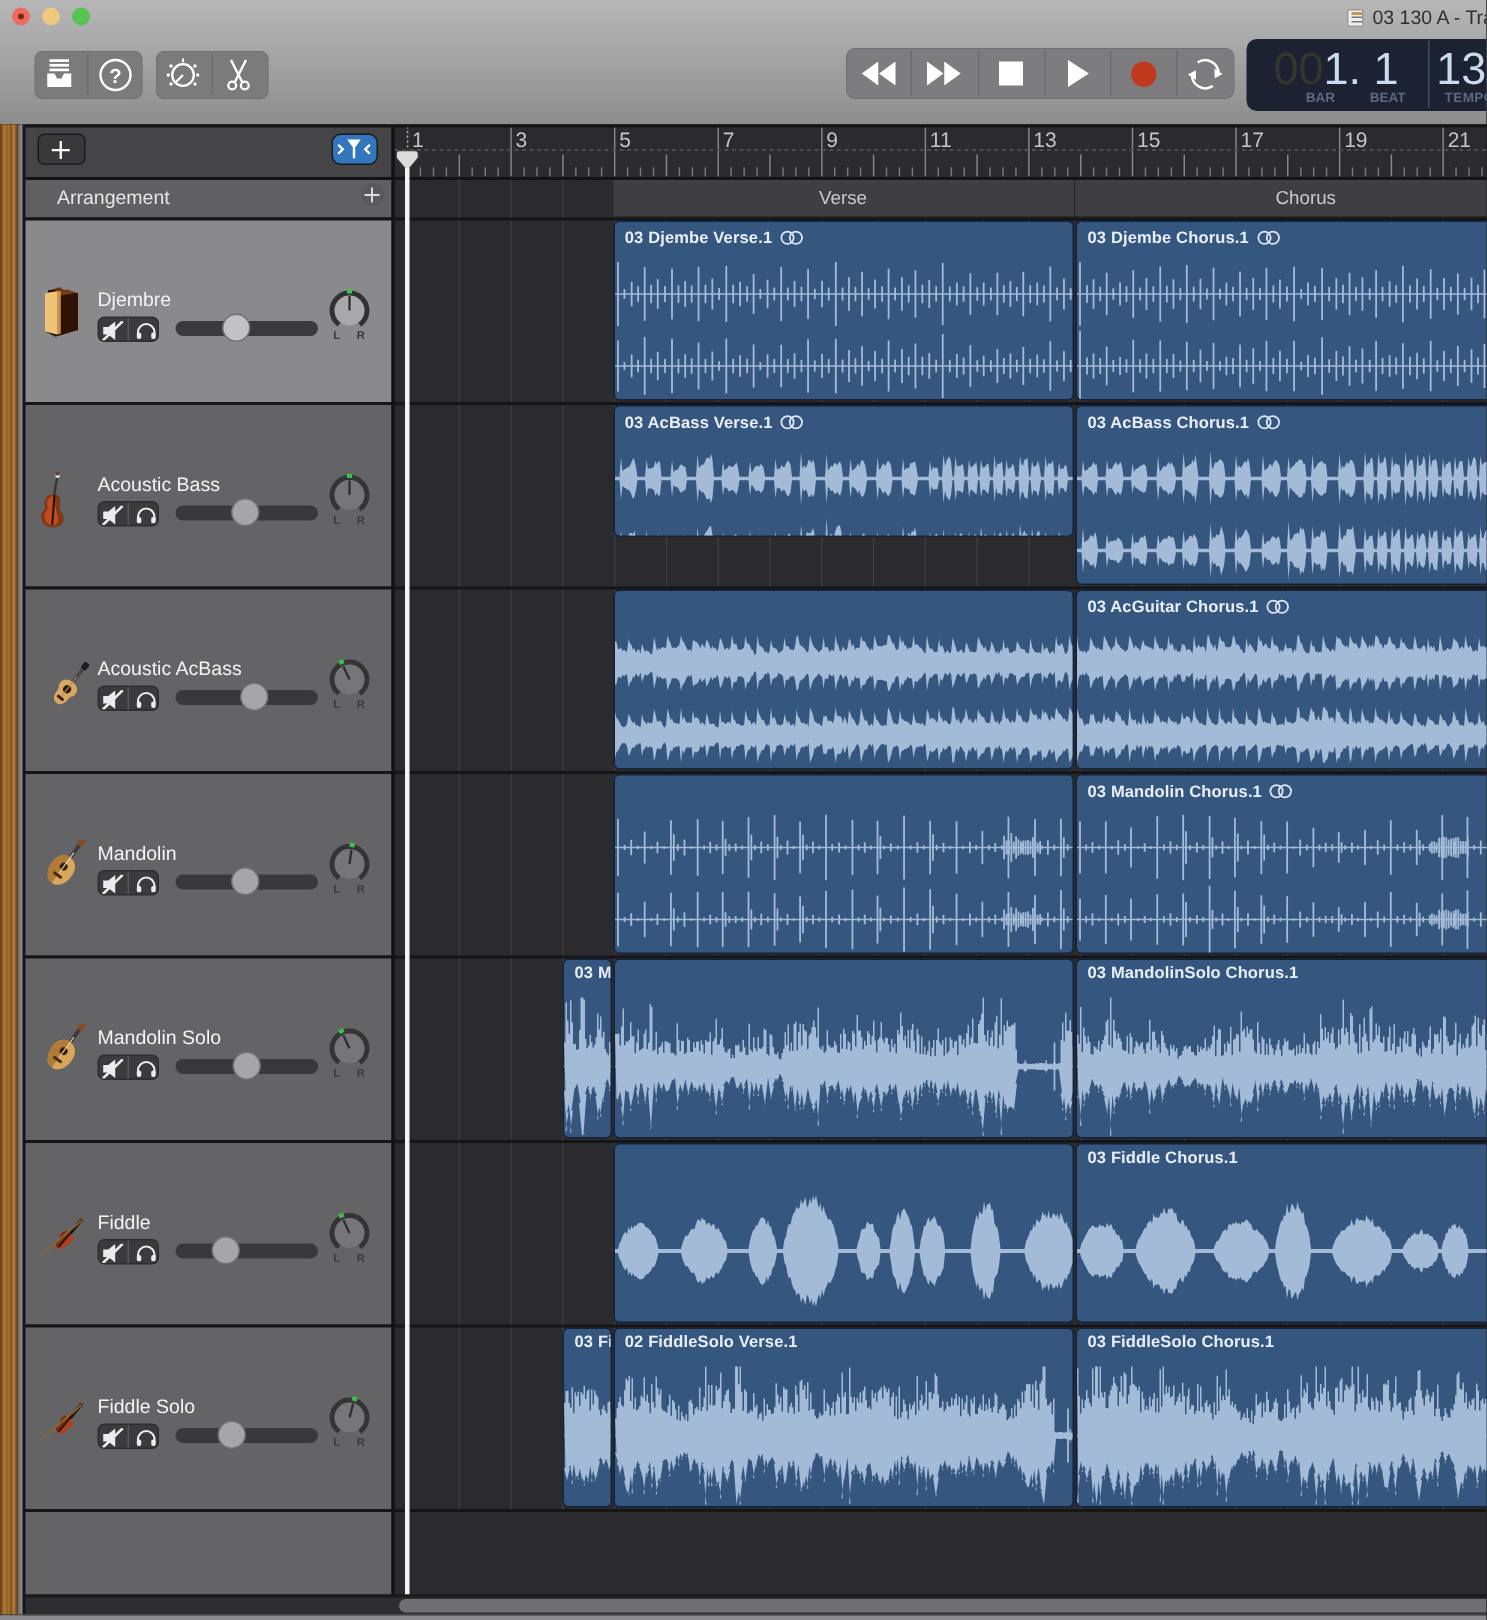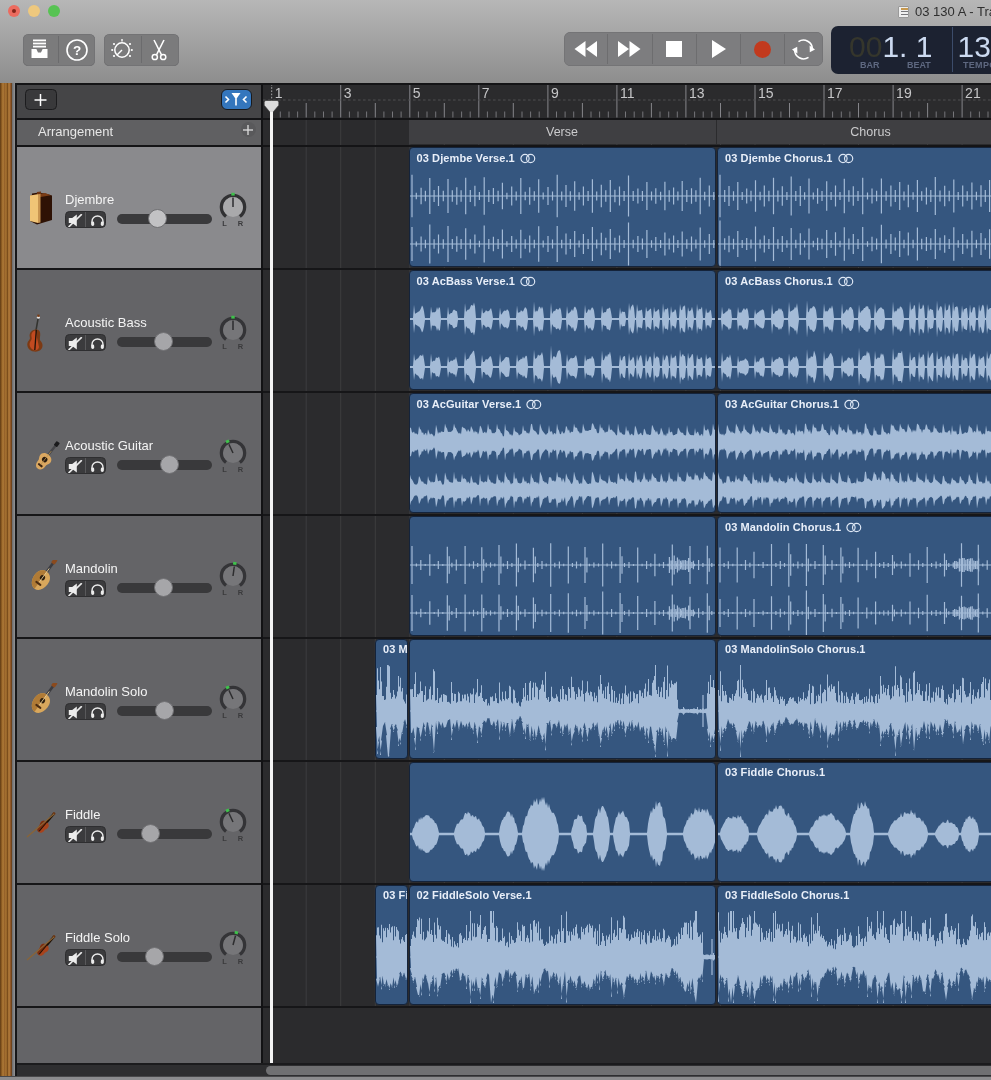--- a/index.html
+++ b/index.html
@@ -62,22 +62,22 @@
   </svg>
 <div style="left:754px;top:40.5px;width:17px;height:17px;border-radius:9px;background:#c23a1e"></div>
 <svg class="abs" style="left:791px;top:37px" width="25" height="25" viewBox="0 0 25 25">
     <path d="M7.5 4.6 A9 9 0 0 1 21.4 12.2" fill="none" stroke="#fff" stroke-width="1.6"></path>
     <path d="M17.5 20.4 A9 9 0 0 1 3.6 12.8" fill="none" stroke="#fff" stroke-width="1.6"></path>
     <polygon points="18.6,8.6 24.0,12.4 18.8,15.2" fill="#fff"></polygon>
     <polygon points="6.4,16.4 1.0,12.6 6.2,9.8" fill="#fff"></polygon>
   </svg>
 <div style="left:831px;top:25.5px;width:160px;height:48px;background:#1c2231;border-radius:7px 0 0 7px"></div>
 <div style="left:849px;top:29.5px;width:140px;height:26px;font-size:30px;color:#ccdaf0;white-space:nowrap"><span style="color:#35362c">00</span>1.&nbsp;1</div>
-<div style="left:860px;top:60px;width:30px;text-align:left;font-size:9px;font-weight:700;color:#5e6880">BAR</div>
-<div style="left:907px;top:60px;width:30px;text-align:left;font-size:9px;font-weight:700;color:#5e6880">BEAT</div>
+<div style="left:860px;top:60px;width:30px;text-align:right;font-size:9px;font-weight:700;color:#5e6880">BAR</div>
+<div style="left:907px;top:60px;width:30px;text-align:right;font-size:9px;font-weight:700;color:#5e6880">BEAT</div>
 <div style="left:951.5px;top:27px;width:1px;height:45px;background:#3c4c6a"></div>
 <div style="left:957.5px;top:29.5px;width:40px;height:26px;font-size:30px;color:#ccdaf0;white-space:nowrap">130</div>
 <div style="left:963px;top:60px;width:40px;font-size:9px;font-weight:700;color:#5e6880;letter-spacing:0.3px">TEMPO</div>
 <div style="left:0;top:83px;width:991px;height:997px;background:#161618"></div>
 <div style="left:0;top:83px;width:12px;height:997px;background:repeating-linear-gradient(90deg,#5e3a14 0px,#8a5a22 1.5px,#b07c38 3px,#96622a 4.5px,#a87432 6px,#7c4e1c 7.5px,#b8823e 9px,#90582a 10.5px,#5e3a14 12px)"></div>
 <div style="left:12px;top:83px;width:3px;height:997px;background:linear-gradient(90deg,#6a6a6c,#949496)"></div>
 <div style="left:16.5px;top:84px;width:244px;height:34px;background:#454547"></div>
 <div style="left:24.5px;top:89px;width:32px;height:20.5px;background:#39393b;border:1.5px solid #1c1c1e;border-radius:4.5px"></div>
 <svg class="abs" style="left:33px;top:93px" width="15" height="14" viewBox="0 0 15 14">
     <line x1="7.5" y1="1" x2="7.5" y2="13" stroke="#fff" stroke-width="1.5"></line>
@@ -294,21 +294,21 @@
       <g transform="rotate(38 18 26)">
         <rect x="16.8" y="3.5" width="2.4" height="15" fill="#46464a"></rect>
         <rect x="16" y="-0.5" width="4" height="5" rx="0.8" fill="#1b1b1d"></rect>
         <path d="M18 15.5 C22.4 15.5 24.6 18.1 24.4 21.1 C24.2 23.5 22.4 24.2 22.6 26.7 C22.9 29.9 21.1 33.1 18 33.1 C14.9 33.1 13.1 29.9 13.4 26.7 C13.6 24.2 11.8 23.5 11.6 21.1 C11.4 18.1 13.6 15.5 18 15.5 Z" fill="#dba861"></path>
         <circle cx="18" cy="21.6" r="2.7" fill="#2a1c10"></circle>
         <rect x="15.3" y="27.8" width="5.4" height="2" rx="0.8" fill="#3a2412"></rect>
         <line x1="18" y1="11" x2="18" y2="27.8" stroke="#b8924f" stroke-width="0.7"></line>
       </g>
     </svg>
   </div>
-<div class="trkname" style="left:65px;top:438px">Acoustic Guitar</div>
+<div class="trkname" style="left:65px;top:438px">Acoustic AcBass</div>
 <div class="btngrp" style="left:64.5px;top:457px;width:41px;height:17px"></div>
 <div style="left:85px;top:458px;width:1px;height:15px;background:#59595b"></div>
 <div style="left:68px;top:459.5px;width:17px;height:13px">
     <svg width="17" height="13" viewBox="0 0 17 13">
       <polygon points="0.8,4.0 4.2,4.0 8.8,0.4 8.8,12.6 4.2,9.0 0.8,9.0" fill="#ececec"></polygon>
       <line x1="0.6" y1="13" x2="13.8" y2="0.2" stroke="#ececec" stroke-width="1.7"></line>
     </svg>
   </div>
 <div style="left:89.5px;top:459.5px;width:15px;height:12px">
     <svg width="15" height="12" viewBox="0 0 15 12">
@@ -509,21 +509,21 @@
         <circle cx="5" cy="5.5" r="4.1" fill="none" stroke="#dce6f4" stroke-width="1.2"></circle>
         <circle cx="10.6" cy="5.5" r="4.1" fill="none" stroke="#dce6f4" stroke-width="1.2"></circle>
       </svg></div>
     <svg class="rw" width="280" height="120" viewBox="0 0 280 120">
       <rect x="0" y="47.5" width="280" height="1" fill="#a4bbd7"></rect>
       <path d="M2.0 26.8V69.2M6.7 42.1V53.9M11.0 38.1V57.9M15.5 43.2V52.8M19.8 33.9V62.1M24.2 44.1V51.9M28.7 40.4V55.6M33.0 42.7V53.3M37.5 32.2V63.8M42.1 43.7V52.3M46.3 37.4V58.6M50.9 42.8V53.2M55.5 29.7V66.3M59.9 42.5V53.5M64.3 38.2V57.8M68.9 43.9V52.1M73.2 28.6V67.4M77.8 43.0V53.0M82.3 37.9V58.1M86.6 44.3V51.7M91.0 30.5V65.5M95.3 44.5V51.5M99.6 40.3V55.7M104.0 43.1V52.9M108.7 33.2V62.8M113.1 43.9V52.1M117.5 37.4V58.6M122.0 44.0V52.0M126.3 30.7V65.3M130.9 42.3V53.7M135.3 38.3V57.7M140.0 43.0V53.0M144.7 29.8V66.2M149.5 44.6V51.4M154.0 40.4V55.6M158.6 42.7V53.3M163.4 30.6V65.4M168.1 43.2V52.8M172.9 37.5V58.5M177.3 41.9V54.1M181.7 33.9V62.1M186.0 43.4V52.6M190.3 36.8V59.2M195.1 44.2V51.8M199.4 32.1V63.9M203.7 43.2V52.8M208.4 39.5V56.5M212.8 42.1V53.9M217.3 29.1V66.9M222.0 42.4V53.6M226.7 37.7V58.3M231.2 42.7V53.3M235.8 31.5V64.5M240.2 43.9V52.1M244.7 37.4V58.6M249.2 43.2V52.8M253.9 34.4V61.6M258.4 43.8V52.2M263.0 37.2V58.8M267.3 41.9V54.1M271.6 31.9V64.1M276.1 44.1V51.9" stroke="#a4bbd7" stroke-width="1.2" fill="none"></path>
       <rect x="0" y="95.5" width="280" height="1" fill="#a4bbd7"></rect>
       <path d="M2.0 72.5V119.5M6.7 90.3V101.7M11.0 87.7V104.3M15.5 90.7V101.3M19.8 83.0V109.0M24.2 92.0V100.0M28.7 90.0V102.0M33.0 91.5V100.5M37.5 78.5V113.5M42.1 91.5V100.5M46.3 87.6V104.4M50.9 91.1V100.9M55.5 79.0V113.0M59.9 91.3V100.7M64.3 88.0V104.0M68.9 92.3V99.7M73.2 79.9V112.1M77.8 91.8V100.2M82.3 85.2V106.8M86.6 92.6V99.4M91.0 80.6V111.4M95.3 92.8V99.2M99.6 89.8V102.2M104.0 90.7V101.3M108.7 81.9V110.1M113.1 91.9V100.1M117.5 84.2V107.8M122.0 92.7V99.3M126.3 79.2V112.8M130.9 90.6V101.4M135.3 85.9V106.1M140.0 91.1V100.9M144.7 79.1V112.9M149.5 93.2V98.8M154.0 88.7V103.3M158.6 90.5V101.5M163.4 76.8V115.2M168.1 91.5V100.5M172.9 86.0V106.0M177.3 89.6V102.4M181.7 82.9V109.1M186.0 91.8V100.2M190.3 84.4V107.6M195.1 91.8V100.2M199.4 79.4V112.6M203.7 90.7V101.3M208.4 88.9V103.1M212.8 90.3V101.7M217.3 80.9V111.1M222.0 89.8V102.2M226.7 87.2V104.8M231.2 90.9V101.1M235.8 79.2V112.8M240.2 92.2V99.8M244.7 86.0V106.0M249.2 91.4V100.6M253.9 82.7V109.3M258.4 91.8V100.2M263.0 84.9V107.1M267.3 90.3V101.7M271.6 81.3V110.7M276.1 92.7V99.3" stroke="#a4bbd7" stroke-width="1.2" fill="none"></path>
     </svg>
   </div>
-<div class="region" style="left:408.5px;top:270px;width:307.0px;height:120px">
+<div class="region" style="left:408.5px;top:270px;width:307.0px;height:88px">
     <div class="regname">03 AcBass Verse.1<svg class="loopic" width="16" height="11" viewBox="0 0 16 11">
         <circle cx="5" cy="5.5" r="4.1" fill="none" stroke="#dce6f4" stroke-width="1.2"></circle>
         <circle cx="10.6" cy="5.5" r="4.1" fill="none" stroke="#dce6f4" stroke-width="1.2"></circle>
       </svg></div>
     <svg class="rw" width="307" height="120" viewBox="0 0 307 120">
       <rect x="0" y="47.5" width="307" height="1" fill="#a4bbd7"></rect>
       <polygon points="0,46.9 1,46.9 2,46.9 3,46.9 4,33.8 5,43.1 6,42.0 7,41.7 8,40.7 9,40.5 10,39.3 11,37.2 12,34.4 13,35.9 14,40.3 15,46.9 16,46.9 17,46.9 18,46.9 19,46.9 20,46.9 21,35.5 22,41.7 23,41.0 24,41.5 25,40.9 26,40.2 27,36.1 28,38.9 29,36.1 30,37.2 31,46.9 32,46.9 33,46.9 34,46.9 35,46.9 36,46.9 37,46.9 38,35.6 39,43.7 40,42.7 41,42.1 42,42.0 43,39.6 44,38.5 45,39.2 46,40.1 47,40.2 48,46.9 49,46.9 50,46.9 51,46.9 52,46.9 53,46.9 54,46.9 55,32.0 56,41.0 57,39.6 58,38.6 59,38.8 60,36.9 61,34.3 62,34.0 63,35.0 64,31.5 65,35.4 66,46.9 67,46.9 68,46.9 69,46.9 70,46.9 71,46.9 72,36.6 73,42.6 74,41.7 75,41.1 76,39.0 77,40.2 78,40.2 79,40.0 80,38.6 81,37.1 82,40.8 83,46.9 84,46.9 85,46.9 86,46.9 87,46.9 88,46.9 89,46.9 90,36.4 91,43.8 92,42.8 93,41.0 94,39.7 95,39.6 96,40.1 97,38.3 98,39.1 99,40.7 100,46.9 101,46.9 102,46.9 103,46.9 104,46.9 105,46.9 106,46.9 107,34.6 108,42.3 109,41.1 110,41.6 111,38.9 112,40.3 113,40.4 114,38.2 115,36.2 116,36.7 117,38.7 118,46.9 119,46.9 120,46.9 121,46.9 122,46.9 123,46.9 124,30.5 125,41.6 126,39.2 127,40.8 128,39.3 129,35.6 130,35.9 131,37.9 132,35.4 133,38.0 134,46.9 135,46.9 136,46.9 137,46.9 138,46.9 139,46.9 140,46.9 141,31.5 142,42.9 143,41.2 144,39.4 145,40.3 146,38.0 147,37.7 148,39.1 149,37.7 150,36.5 151,39.3 152,46.9 153,46.9 154,46.9 155,46.9 156,46.9 157,34.9 158,42.7 159,42.1 160,41.3 161,40.0 162,37.9 163,40.2 164,36.4 165,35.6 166,37.0 167,39.8 168,46.9 169,46.9 170,46.9 171,46.9 172,46.9 173,46.9 174,46.9 175,33.7 176,42.1 177,41.5 178,39.1 179,37.9 180,39.8 181,37.9 182,36.2 183,37.1 184,39.4 185,46.9 186,46.9 187,46.9 188,46.9 189,46.9 190,46.9 191,46.9 192,34.5 193,42.6 194,41.2 195,41.2 196,41.0 197,37.6 198,37.9 199,37.0 200,36.6 201,41.0 202,46.9 203,46.9 204,46.9 205,46.9 206,46.9 207,46.9 208,46.9 209,46.9 210,36.2 211,43.2 212,40.2 213,41.1 214,40.7 215,41.0 216,46.9 217,46.9 218,46.9 219,31.7 220,39.9 221,36.1 222,34.5 223,33.2 224,37.0 225,46.9 226,46.9 227,33.0 228,40.5 229,39.3 230,39.8 231,38.9 232,38.4 233,46.9 234,46.9 235,46.9 236,35.5 237,40.5 238,40.1 239,39.3 240,38.0 241,37.4 242,46.9 243,46.9 244,35.4 245,40.7 246,40.6 247,40.0 248,38.4 249,38.2 250,46.9 251,46.9 252,46.9 253,32.1 254,41.9 255,37.9 256,38.4 257,37.9 258,36.5 259,46.9 260,46.9 261,35.0 262,42.1 263,40.5 264,41.0 265,38.0 266,39.7 267,46.9 268,46.9 269,46.9 270,33.0 271,38.5 272,39.4 273,35.3 274,35.4 275,34.0 276,46.9 277,46.9 278,36.1 279,40.4 280,39.8 281,39.3 282,35.8 283,40.1 284,46.9 285,46.9 286,46.9 287,32.8 288,40.6 289,37.5 290,38.4 291,37.8 292,35.6 293,46.9 294,46.9 295,46.9 296,37.0 297,42.2 298,41.2 299,41.7 300,38.9 301,39.5 302,46.9 303,46.9 304,46.9 305,46.9 306,46.9 306,49.1 305,49.1 304,49.1 303,49.1 302,49.1 301,56.5 300,57.1 299,54.3 298,54.8 297,53.8 296,59.0 295,49.1 294,49.1 293,49.1 292,60.4 291,58.2 290,57.6 289,58.5 288,55.4 287,63.2 286,49.1 285,49.1 284,49.1 283,55.9 282,60.2 281,56.7 280,56.2 279,55.6 278,59.9 277,49.1 276,49.1 275,62.0 274,60.6 273,60.7 272,56.6 271,57.5 270,63.0 269,49.1 268,49.1 267,49.1 266,56.3 265,58.0 264,55.0 263,55.5 262,53.9 261,61.0 260,49.1 259,49.1 258,59.5 257,58.1 256,57.6 255,58.1 254,54.1 253,63.9 252,49.1 251,49.1 250,49.1 249,57.8 248,57.6 247,56.0 246,55.4 245,55.3 244,60.6 243,49.1 242,49.1 241,58.6 240,58.0 239,56.7 238,55.9 237,55.5 236,60.5 235,49.1 234,49.1 233,49.1 232,57.6 231,57.1 230,56.2 229,56.7 228,55.5 227,63.0 226,49.1 225,49.1 224,59.0 223,62.8 222,61.5 221,59.9 220,56.1 219,64.3 218,49.1 217,49.1 216,49.1 215,55.0 214,55.3 213,54.9 212,55.8 211,52.8 210,59.8 209,49.1 208,49.1 207,49.1 206,49.1 205,49.1 204,49.1 203,49.1 202,49.1 201,55.0 200,59.4 199,59.0 198,58.1 197,58.4 196,55.0 195,54.8 194,54.8 193,53.4 192,61.5 191,49.1 190,49.1 189,49.1 188,49.1 187,49.1 186,49.1 185,49.1 184,56.6 183,58.9 182,59.8 181,58.1 180,56.2 179,58.1 178,56.9 177,54.5 176,53.9 175,62.3 174,49.1 173,49.1 172,49.1 171,49.1 170,49.1 169,49.1 168,49.1 167,56.2 166,59.0 165,60.4 164,59.6 163,55.8 162,58.1 161,56.0 160,54.7 159,53.9 158,53.3 157,61.1 156,49.1 155,49.1 154,49.1 153,49.1 152,49.1 151,56.7 150,59.5 149,58.3 148,56.9 147,58.3 146,58.0 145,55.7 144,56.6 143,54.8 142,53.1 141,64.5 140,49.1 139,49.1 138,49.1 137,49.1 136,49.1 135,49.1 134,49.1 133,58.0 132,60.6 131,58.1 130,60.1 129,60.4 128,56.7 127,55.2 126,56.8 125,54.4 124,65.5 123,49.1 122,49.1 121,49.1 120,49.1 119,49.1 118,49.1 117,57.3 116,59.3 115,59.8 114,57.8 113,55.6 112,55.7 111,57.1 110,54.4 109,54.9 108,53.7 107,61.4 106,49.1 105,49.1 104,49.1 103,49.1 102,49.1 101,49.1 100,49.1 99,55.3 98,56.9 97,57.7 96,55.9 95,56.4 94,56.3 93,55.0 92,53.2 91,52.2 90,59.6 89,49.1 88,49.1 87,49.1 86,49.1 85,49.1 84,49.1 83,49.1 82,55.2 81,58.9 80,57.4 79,56.0 78,55.8 77,55.8 76,57.0 75,54.9 74,54.3 73,53.4 72,59.4 71,49.1 70,49.1 69,49.1 68,49.1 67,49.1 66,49.1 65,60.6 64,64.5 63,61.0 62,62.0 61,61.7 60,59.1 59,57.2 58,57.4 57,56.4 56,55.0 55,64.0 54,49.1 53,49.1 52,49.1 51,49.1 50,49.1 49,49.1 48,49.1 47,55.8 46,55.9 45,56.8 44,57.5 43,56.4 42,54.0 41,53.9 40,53.3 39,52.3 38,60.4 37,49.1 36,49.1 35,49.1 34,49.1 33,49.1 32,49.1 31,49.1 30,58.8 29,59.9 28,57.1 27,59.9 26,55.8 25,55.1 24,54.5 23,55.0 22,54.3 21,60.5 20,49.1 19,49.1 18,49.1 17,49.1 16,49.1 15,49.1 14,55.7 13,60.1 12,61.6 11,58.8 10,56.7 9,55.5 8,55.3 7,54.3 6,54.0 5,52.9 4,62.2 3,49.1 2,49.1 1,49.1 0,49.1" fill="#a4bbd7"></polygon>
       <rect x="0" y="95.5" width="307" height="1" fill="#a4bbd7"></rect>
       <polygon points="0,94.9 1,94.9 2,94.9 3,94.9 4,82.8 5,89.8 6,88.8 7,87.7 8,87.5 9,85.9 10,84.3 11,84.3 12,85.2 13,82.9 14,88.4 15,94.9 16,94.9 17,94.9 18,94.9 19,94.9 20,94.9 21,82.6 22,91.3 23,89.7 24,89.8 25,89.8 26,86.3 27,87.0 28,86.8 29,85.4 30,89.1 31,94.9 32,94.9 33,94.9 34,94.9 35,94.9 36,94.9 37,94.9 38,85.1 39,91.4 40,90.8 41,89.3 42,90.1 43,89.6 44,88.3 45,88.7 46,85.5 47,89.9 48,94.9 49,94.9 50,94.9 51,94.9 52,94.9 53,94.9 54,94.9 55,80.7 56,90.0 57,88.0 58,88.1 59,87.0 60,84.6 61,83.3 62,81.9 63,80.2 64,79.5 65,85.6 66,94.9 67,94.9 68,94.9 69,94.9 70,94.9 71,94.9 72,83.7 73,90.9 74,91.1 75,89.8 76,87.8 77,88.8 78,88.0 79,86.8 80,85.2 81,85.4 82,89.3 83,94.9 84,94.9 85,94.9 86,94.9 87,94.9 88,94.9 89,94.9 90,82.5 91,91.7 92,90.3 93,89.6 94,88.5 95,86.7 96,86.1 97,86.1 98,86.5 99,86.4 100,94.9 101,94.9 102,94.9 103,94.9 104,94.9 105,94.9 106,94.9 107,83.2 108,91.0 109,89.2 110,89.1 111,87.6 112,88.3 113,85.5 114,87.8 115,85.9 116,84.5 117,85.5 118,94.9 119,94.9 120,94.9 121,94.9 122,94.9 123,94.9 124,78.8 125,87.8 126,87.5 127,86.5 128,83.6 129,84.4 130,84.6 131,83.5 132,81.0 133,85.1 134,94.9 135,94.9 136,94.9 137,94.9 138,94.9 139,94.9 140,94.9 141,74.3 142,89.3 143,86.3 144,84.7 145,86.3 146,86.3 147,82.8 148,80.0 149,79.4 150,79.3 151,84.1 152,94.9 153,94.9 154,94.9 155,94.9 156,94.9 157,83.1 158,90.9 159,88.9 160,88.1 161,86.6 162,87.4 163,87.0 164,87.0 165,85.5 166,84.1 167,87.6 168,94.9 169,94.9 170,94.9 171,94.9 172,94.9 173,94.9 174,94.9 175,83.6 176,90.6 177,88.6 178,87.9 179,88.3 180,87.0 181,88.0 182,84.7 183,86.4 184,88.3 185,94.9 186,94.9 187,94.9 188,94.9 189,94.9 190,94.9 191,94.9 192,79.6 193,89.4 194,88.7 195,86.2 196,83.9 197,86.2 198,82.9 199,83.8 200,80.5 201,85.5 202,94.9 203,94.9 204,94.9 205,94.9 206,94.9 207,94.9 208,94.9 209,94.9 210,83.6 211,89.2 212,89.4 213,85.9 214,85.2 215,84.9 216,94.9 217,94.9 218,94.9 219,81.8 220,89.9 221,88.9 222,88.1 223,85.6 224,87.2 225,94.9 226,94.9 227,83.2 228,90.2 229,87.4 230,85.0 231,84.1 232,88.1 233,94.9 234,94.9 235,94.9 236,82.8 237,90.8 238,89.7 239,86.7 240,84.9 241,86.8 242,94.9 243,94.9 244,80.1 245,87.8 246,86.4 247,84.9 248,86.5 249,86.7 250,94.9 251,94.9 252,94.9 253,82.9 254,89.7 255,88.3 256,85.1 257,84.0 258,86.3 259,94.9 260,94.9 261,82.2 262,87.8 263,86.3 264,86.9 265,85.1 266,84.4 267,94.9 268,94.9 269,94.9 270,78.3 271,86.4 272,84.3 273,82.7 274,85.3 275,85.0 276,94.9 277,94.9 278,81.5 279,87.7 280,86.7 281,85.6 282,82.9 283,83.5 284,94.9 285,94.9 286,94.9 287,83.3 288,88.3 289,87.7 290,88.6 291,85.9 292,87.1 293,94.9 294,94.9 295,94.9 296,82.8 297,88.3 298,87.5 299,86.9 300,85.8 301,87.6 302,94.9 303,94.9 304,94.9 305,94.9 306,94.9 306,97.1 305,97.1 304,97.1 303,97.1 302,97.1 301,104.4 300,106.2 299,105.1 298,104.5 297,103.7 296,109.2 295,97.1 294,97.1 293,97.1 292,104.9 291,106.1 290,103.4 289,104.3 288,103.7 287,108.7 286,97.1 285,97.1 284,97.1 283,108.5 282,109.1 281,106.4 280,105.3 279,104.3 278,110.5 277,97.1 276,97.1 275,107.0 274,106.7 273,109.3 272,107.7 271,105.6 270,113.7 269,97.1 268,97.1 267,97.1 266,107.6 265,106.9 264,105.1 263,105.7 262,104.2 261,109.8 260,97.1 259,97.1 258,105.7 257,108.0 256,106.9 255,103.7 254,102.3 253,109.1 252,97.1 251,97.1 250,97.1 249,105.3 248,105.5 247,107.1 246,105.6 245,104.2 244,111.9 243,97.1 242,97.1 241,105.2 240,107.1 239,105.3 238,102.3 237,101.2 236,109.2 235,97.1 234,97.1 233,97.1 232,103.9 231,107.9 230,107.0 229,104.6 228,101.8 227,108.8 226,97.1 225,97.1 224,104.8 223,106.4 222,103.9 221,103.1 220,102.1 219,110.2 218,97.1 217,97.1 216,97.1 215,107.1 214,106.8 213,106.1 212,102.6 211,102.8 210,108.4 209,97.1 208,97.1 207,97.1 206,97.1 205,97.1 204,97.1 203,97.1 202,97.1 201,106.5 200,111.5 199,108.2 198,109.1 197,105.8 196,108.1 195,105.8 194,103.3 193,102.6 192,112.4 191,97.1 190,97.1 189,97.1 188,97.1 187,97.1 186,97.1 185,97.1 184,103.7 183,105.6 182,107.3 181,104.0 180,105.0 179,103.7 178,104.1 177,103.4 176,101.4 175,108.4 174,97.1 173,97.1 172,97.1 171,97.1 170,97.1 169,97.1 168,97.1 167,104.4 166,107.9 165,106.5 164,105.0 163,105.0 162,104.6 161,105.4 160,103.9 159,103.1 158,101.1 157,108.9 156,97.1 155,97.1 154,97.1 153,97.1 152,97.1 151,107.9 150,112.7 149,112.6 148,112.0 147,109.2 146,105.7 145,105.7 144,107.3 143,105.7 142,102.7 141,117.7 140,97.1 139,97.1 138,97.1 137,97.1 136,97.1 135,97.1 134,97.1 133,106.9 132,111.0 131,108.5 130,107.4 129,107.6 128,108.4 127,105.5 126,104.5 125,104.2 124,113.2 123,97.1 122,97.1 121,97.1 120,97.1 119,97.1 118,97.1 117,106.5 116,107.5 115,106.1 114,104.2 113,106.5 112,103.7 111,104.4 110,102.9 109,102.8 108,101.0 107,108.8 106,97.1 105,97.1 104,97.1 103,97.1 102,97.1 101,97.1 100,97.1 99,105.6 98,105.5 97,105.9 96,105.9 95,105.3 94,103.5 93,102.4 92,101.7 91,100.3 90,109.5 89,97.1 88,97.1 87,97.1 86,97.1 85,97.1 84,97.1 83,97.1 82,102.7 81,106.6 80,106.8 79,105.2 78,104.0 77,103.2 76,104.2 75,102.2 74,100.9 73,101.1 72,108.3 71,97.1 70,97.1 69,97.1 68,97.1 67,97.1 66,97.1 65,106.4 64,112.5 63,111.8 62,110.1 61,108.7 60,107.4 59,105.0 58,103.9 57,104.0 56,102.0 55,111.3 54,97.1 53,97.1 52,97.1 51,97.1 50,97.1 49,97.1 48,97.1 47,102.1 46,106.5 45,103.3 44,103.7 43,102.4 42,101.9 41,102.7 40,101.2 39,100.6 38,106.9 37,97.1 36,97.1 35,97.1 34,97.1 33,97.1 32,97.1 31,97.1 30,102.9 29,106.6 28,105.2 27,105.0 26,105.7 25,102.2 24,102.2 23,102.3 22,100.7 21,109.4 20,97.1 19,97.1 18,97.1 17,97.1 16,97.1 15,97.1 14,103.6 13,109.1 12,106.8 11,107.7 10,107.7 9,106.1 8,104.5 7,104.3 6,103.2 5,102.2 4,109.2 3,97.1 2,97.1 1,97.1 0,97.1" fill="#a4bbd7"></polygon>
     </svg>
@@ -534,24 +534,20 @@
         <circle cx="10.6" cy="5.5" r="4.1" fill="none" stroke="#dce6f4" stroke-width="1.2"></circle>
       </svg></div>
     <svg class="rw" width="280" height="120" viewBox="0 0 280 120">
       <rect x="0" y="47.5" width="280" height="1" fill="#a4bbd7"></rect>
       <polygon points="0,46.9 1,46.9 2,46.9 3,46.9 4,35.6 5,42.9 6,42.6 7,42.0 8,40.5 9,40.4 10,39.1 11,36.8 12,39.2 13,38.0 14,46.9 15,46.9 16,46.9 17,46.9 18,46.9 19,46.9 20,35.7 21,42.0 22,41.1 23,41.9 24,40.2 25,38.4 26,36.9 27,39.1 28,38.3 29,36.8 30,39.7 31,46.9 32,46.9 33,46.9 34,46.9 35,46.9 36,46.9 37,38.0 38,43.7 39,41.9 40,41.4 41,40.8 42,39.6 43,39.4 44,38.6 45,38.6 46,39.8 47,46.9 48,46.9 49,46.9 50,46.9 51,46.9 52,46.9 53,46.9 54,32.8 55,42.6 56,42.9 57,40.9 58,39.7 59,40.1 60,39.0 61,36.8 62,39.0 63,37.2 64,39.4 65,40.8 66,46.9 67,46.9 68,46.9 69,46.9 70,46.9 71,30.7 72,41.1 73,40.0 74,39.7 75,38.7 76,38.3 77,35.5 78,37.5 79,32.0 80,39.3 81,46.9 82,46.9 83,46.9 84,46.9 85,46.9 86,46.9 87,46.9 88,46.9 89,29.3 90,41.6 91,40.6 92,37.3 93,37.4 94,36.9 95,35.3 96,35.3 97,36.4 98,38.9 99,46.9 100,46.9 101,46.9 102,46.9 103,46.9 104,46.9 105,46.9 106,32.5 107,41.1 108,39.4 109,40.8 110,39.8 111,37.9 112,36.2 113,37.9 114,34.2 115,38.0 116,46.9 117,46.9 118,46.9 119,46.9 120,46.9 121,46.9 122,46.9 123,46.9 124,32.2 125,42.9 126,41.9 127,41.1 128,39.3 129,38.0 130,40.1 131,37.6 132,35.9 133,35.9 134,37.5 135,39.3 136,46.9 137,46.9 138,46.9 139,46.9 140,46.9 141,33.5 142,42.2 143,40.6 144,39.6 145,39.0 146,37.1 147,37.1 148,35.2 149,35.6 150,35.3 151,38.4 152,38.0 153,46.9 154,46.9 155,46.9 156,46.9 157,31.7 158,42.4 159,40.6 160,39.0 161,37.5 162,37.1 163,36.1 164,37.3 165,38.2 166,38.4 167,46.9 168,46.9 169,46.9 170,46.9 171,46.9 172,46.9 173,46.9 174,46.9 175,30.6 176,42.0 177,39.5 178,40.8 179,38.9 180,36.7 181,38.6 182,35.6 183,35.7 184,36.9 185,39.4 186,46.9 187,46.9 188,46.9 189,46.9 190,46.9 191,46.9 192,30.0 193,39.8 194,37.4 195,38.0 196,33.9 197,34.8 198,46.9 199,46.9 200,46.9 201,30.6 202,38.3 203,37.4 204,37.5 205,33.3 206,35.2 207,46.9 208,46.9 209,46.9 210,32.9 211,40.5 212,37.7 213,38.3 214,38.8 215,38.9 216,46.9 217,46.9 218,46.9 219,29.5 220,40.3 221,38.2 222,35.8 223,35.1 224,37.0 225,46.9 226,46.9 227,31.4 228,39.7 229,39.1 230,38.4 231,33.0 232,35.3 233,46.9 234,46.9 235,30.2 236,40.7 237,35.9 238,35.9 239,34.9 240,37.0 241,46.9 242,46.9 243,46.9 244,34.3 245,42.1 246,38.0 247,38.3 248,36.7 249,37.2 250,46.9 251,46.9 252,33.2 253,42.0 254,40.8 255,36.5 256,36.3 257,36.4 258,46.9 259,46.9 260,46.9 261,33.3 262,40.4 263,39.0 264,34.7 265,33.5 266,36.0 267,46.9 268,46.9 269,32.8 270,39.1 271,37.9 272,37.0 273,36.9 274,36.4 275,46.9 276,46.9 277,46.9 278,46.9 279,46.9 279,49.1 278,49.1 277,49.1 276,49.1 275,49.1 274,59.6 273,59.1 272,59.0 271,58.1 270,56.9 269,63.2 268,49.1 267,49.1 266,60.0 265,62.5 264,61.3 263,57.0 262,55.6 261,62.7 260,49.1 259,49.1 258,49.1 257,59.6 256,59.7 255,59.5 254,55.2 253,54.0 252,62.8 251,49.1 250,49.1 249,58.8 248,59.3 247,57.7 246,58.0 245,53.9 244,61.7 243,49.1 242,49.1 241,49.1 240,59.0 239,61.1 238,60.1 237,60.1 236,55.3 235,65.8 234,49.1 233,49.1 232,60.7 231,63.0 230,57.6 229,56.9 228,56.3 227,64.6 226,49.1 225,49.1 224,59.0 223,60.9 222,60.2 221,57.8 220,55.7 219,66.5 218,49.1 217,49.1 216,49.1 215,57.1 214,57.2 213,57.7 212,58.3 211,55.5 210,63.1 209,49.1 208,49.1 207,49.1 206,60.8 205,62.7 204,58.5 203,58.6 202,57.7 201,65.4 200,49.1 199,49.1 198,49.1 197,61.2 196,62.1 195,58.0 194,58.6 193,56.2 192,66.0 191,49.1 190,49.1 189,49.1 188,49.1 187,49.1 186,49.1 185,56.6 184,59.1 183,60.3 182,60.4 181,57.4 180,59.3 179,57.1 178,55.2 177,56.5 176,54.0 175,65.4 174,49.1 173,49.1 172,49.1 171,49.1 170,49.1 169,49.1 168,49.1 167,49.1 166,57.6 165,57.8 164,58.7 163,59.9 162,58.9 161,58.5 160,57.0 159,55.4 158,53.6 157,64.3 156,49.1 155,49.1 154,49.1 153,49.1 152,58.0 151,57.6 150,60.7 149,60.4 148,60.8 147,58.9 146,58.9 145,57.0 144,56.4 143,55.4 142,53.8 141,62.5 140,49.1 139,49.1 138,49.1 137,49.1 136,49.1 135,56.7 134,58.5 133,60.1 132,60.1 131,58.4 130,55.9 129,58.0 128,56.7 127,54.9 126,54.1 125,53.1 124,63.8 123,49.1 122,49.1 121,49.1 120,49.1 119,49.1 118,49.1 117,49.1 116,49.1 115,58.0 114,61.8 113,58.1 112,59.8 111,58.1 110,56.2 109,55.2 108,56.6 107,54.9 106,63.5 105,49.1 104,49.1 103,49.1 102,49.1 101,49.1 100,49.1 99,49.1 98,57.1 97,59.6 96,60.7 95,60.7 94,59.1 93,58.6 92,58.7 91,55.4 90,54.4 89,66.7 88,49.1 87,49.1 86,49.1 85,49.1 84,49.1 83,49.1 82,49.1 81,49.1 80,56.7 79,64.0 78,58.5 77,60.5 76,57.7 75,57.3 74,56.3 73,56.0 72,54.9 71,65.3 70,49.1 69,49.1 68,49.1 67,49.1 66,49.1 65,55.2 64,56.6 63,58.8 62,57.0 61,59.2 60,57.0 59,55.9 58,56.3 57,55.1 56,53.1 55,53.4 54,63.2 53,49.1 52,49.1 51,49.1 50,49.1 49,49.1 48,49.1 47,49.1 46,56.2 45,57.4 44,57.4 43,56.6 42,56.4 41,55.2 40,54.6 39,54.1 38,52.3 37,58.0 36,49.1 35,49.1 34,49.1 33,49.1 32,49.1 31,49.1 30,56.3 29,59.2 28,57.7 27,56.9 26,59.1 25,57.6 24,55.8 23,54.1 22,54.9 21,54.0 20,60.3 19,49.1 18,49.1 17,49.1 16,49.1 15,49.1 14,49.1 13,58.0 12,56.8 11,59.2 10,56.9 9,55.6 8,55.5 7,54.0 6,53.4 5,53.1 4,60.4 3,49.1 2,49.1 1,49.1 0,49.1" fill="#a4bbd7"></polygon>
       <rect x="0" y="95.5" width="280" height="1" fill="#a4bbd7"></rect>
       <polygon points="0,94.9 1,94.9 2,94.9 3,94.9 4,81.0 5,90.9 6,89.6 7,89.2 8,88.2 9,85.6 10,86.1 11,87.2 12,83.3 13,87.2 14,94.9 15,94.9 16,94.9 17,94.9 18,94.9 19,94.9 20,84.5 21,91.5 22,89.9 23,89.6 24,89.9 25,89.0 26,89.6 27,87.5 28,87.7 29,89.2 30,90.0 31,94.9 32,94.9 33,94.9 34,94.9 35,94.9 36,94.9 37,83.8 38,92.1 39,90.2 40,90.8 41,90.5 42,87.8 43,86.9 44,87.6 45,85.5 46,87.7 47,94.9 48,94.9 49,94.9 50,94.9 51,94.9 52,94.9 53,94.9 54,84.9 55,91.3 56,90.5 57,88.8 58,88.4 59,87.6 60,88.3 61,85.8 62,86.6 63,87.5 64,86.7 65,89.2 66,94.9 67,94.9 68,94.9 69,94.9 70,94.9 71,82.6 72,91.1 73,89.1 74,88.5 75,86.5 76,85.8 77,87.6 78,84.8 79,86.5 80,88.6 81,94.9 82,94.9 83,94.9 84,94.9 85,94.9 86,94.9 87,94.9 88,94.9 89,77.9 90,89.4 91,86.6 92,87.8 93,85.0 94,86.0 95,85.4 96,79.5 97,82.3 98,85.8 99,94.9 100,94.9 101,94.9 102,94.9 103,94.9 104,94.9 105,94.9 106,79.8 107,89.8 108,87.0 109,87.6 110,86.4 111,84.8 112,82.5 113,82.0 114,84.1 115,86.2 116,94.9 117,94.9 118,94.9 119,94.9 120,94.9 121,94.9 122,94.9 123,94.9 124,83.7 125,92.0 126,91.0 127,89.3 128,90.1 129,88.6 130,86.6 131,86.6 132,87.3 133,88.5 134,86.1 135,87.8 136,94.9 137,94.9 138,94.9 139,94.9 140,94.9 141,76.4 142,88.9 143,88.9 144,87.1 145,84.9 146,85.0 147,84.0 148,85.0 149,79.8 150,82.7 151,80.9 152,85.9 153,94.9 154,94.9 155,94.9 156,94.9 157,79.8 158,88.4 159,87.4 160,86.3 161,87.0 162,86.6 163,82.1 164,84.3 165,82.5 166,86.1 167,94.9 168,94.9 169,94.9 170,94.9 171,94.9 172,94.9 173,94.9 174,94.9 175,77.0 176,87.9 177,88.8 178,85.3 179,86.9 180,81.9 181,81.7 182,82.0 183,82.0 184,79.6 185,87.1 186,94.9 187,94.9 188,94.9 189,94.9 190,94.9 191,94.9 192,80.5 193,89.5 194,88.9 195,86.4 196,86.2 197,85.8 198,94.9 199,94.9 200,94.9 201,80.5 202,88.2 203,85.6 204,86.4 205,83.1 206,84.2 207,94.9 208,94.9 209,94.9 210,79.1 211,87.5 212,86.1 213,84.1 214,82.2 215,81.6 216,94.9 217,94.9 218,94.9 219,79.4 220,88.1 221,88.3 222,87.3 223,85.2 224,86.0 225,94.9 226,94.9 227,82.8 228,89.5 229,86.3 230,85.0 231,84.5 232,86.7 233,94.9 234,94.9 235,81.0 236,87.6 237,87.5 238,82.9 239,83.6 240,82.0 241,94.9 242,94.9 243,94.9 244,82.5 245,89.0 246,89.5 247,86.3 248,87.4 249,87.0 250,94.9 251,94.9 252,79.4 253,87.5 254,86.3 255,84.2 256,82.5 257,83.8 258,94.9 259,94.9 260,94.9 261,83.9 262,89.2 263,87.0 264,87.2 265,85.4 266,85.4 267,94.9 268,94.9 269,79.8 270,87.6 271,87.6 272,83.8 273,82.3 274,84.3 275,94.9 276,94.9 277,94.9 278,94.9 279,94.9 279,97.1 278,97.1 277,97.1 276,97.1 275,97.1 274,107.7 273,109.7 272,108.2 271,104.4 270,104.4 269,112.2 268,97.1 267,97.1 266,106.6 265,106.6 264,104.8 263,105.0 262,102.8 261,108.1 260,97.1 259,97.1 258,97.1 257,108.2 256,109.5 255,107.8 254,105.7 253,104.5 252,112.6 251,97.1 250,97.1 249,105.0 248,104.6 247,105.7 246,102.5 245,103.0 244,109.5 243,97.1 242,97.1 241,97.1 240,110.0 239,108.4 238,109.1 237,104.5 236,104.4 235,111.0 234,97.1 233,97.1 232,105.3 231,107.5 230,107.0 229,105.7 228,102.5 227,109.2 226,97.1 225,97.1 224,106.0 223,106.8 222,104.7 221,103.7 220,103.9 219,112.6 218,97.1 217,97.1 216,97.1 215,110.4 214,109.8 213,107.9 212,105.9 211,104.5 210,112.9 209,97.1 208,97.1 207,97.1 206,107.8 205,108.9 204,105.6 203,106.4 202,103.8 201,111.5 200,97.1 199,97.1 198,97.1 197,106.2 196,105.8 195,105.6 194,103.1 193,102.5 192,111.5 191,97.1 190,97.1 189,97.1 188,97.1 187,97.1 186,97.1 185,104.9 184,112.4 183,110.0 182,110.0 181,110.3 180,110.1 179,105.1 178,106.7 177,103.2 176,104.1 175,115.0 174,97.1 173,97.1 172,97.1 171,97.1 170,97.1 169,97.1 168,97.1 167,97.1 166,105.9 165,109.5 164,107.7 163,109.9 162,105.4 161,105.0 160,105.7 159,104.6 158,103.6 157,112.2 156,97.1 155,97.1 154,97.1 153,97.1 152,106.1 151,111.1 150,109.3 149,112.2 148,107.0 147,108.0 146,107.0 145,107.1 144,104.9 143,103.1 142,103.1 141,115.6 140,97.1 139,97.1 138,97.1 137,97.1 136,97.1 135,104.2 134,105.9 133,103.5 132,104.7 131,105.4 130,105.4 129,103.4 128,101.9 127,102.7 126,101.0 125,100.0 124,108.3 123,97.1 122,97.1 121,97.1 120,97.1 119,97.1 118,97.1 117,97.1 116,97.1 115,105.8 114,107.9 113,110.0 112,109.5 111,107.2 110,105.6 109,104.4 108,105.0 107,102.2 106,112.2 105,97.1 104,97.1 103,97.1 102,97.1 101,97.1 100,97.1 99,97.1 98,106.2 97,109.7 96,112.5 95,106.6 94,106.0 93,107.0 92,104.2 91,105.4 90,102.6 89,114.1 88,97.1 87,97.1 86,97.1 85,97.1 84,97.1 83,97.1 82,97.1 81,97.1 80,103.4 79,105.5 78,107.2 77,104.4 76,106.2 75,105.5 74,103.5 73,102.9 72,100.9 71,109.4 70,97.1 69,97.1 68,97.1 67,97.1 66,97.1 65,102.8 64,105.3 63,104.5 62,105.4 61,106.2 60,103.7 59,104.4 58,103.6 57,103.2 56,101.5 55,100.7 54,107.1 53,97.1 52,97.1 51,97.1 50,97.1 49,97.1 48,97.1 47,97.1 46,104.3 45,106.5 44,104.4 43,105.1 42,104.2 41,101.5 40,101.2 39,101.8 38,99.9 37,108.2 36,97.1 35,97.1 34,97.1 33,97.1 32,97.1 31,97.1 30,102.0 29,102.8 28,104.3 27,104.5 26,102.4 25,103.0 24,102.1 23,102.4 22,102.1 21,100.5 20,107.5 19,97.1 18,97.1 17,97.1 16,97.1 15,97.1 14,97.1 13,104.8 12,108.7 11,104.8 10,105.9 9,106.4 8,103.8 7,102.8 6,102.4 5,101.1 4,111.0 3,97.1 2,97.1 1,97.1 0,97.1" fill="#a4bbd7"></polygon>
     </svg>
   </div>
 <div class="region" style="left:408.5px;top:393px;width:307.0px;height:120px">
-    <div class="regname">03 AcGuitar Verse.1<svg class="loopic" width="16" height="11" viewBox="0 0 16 11">
-        <circle cx="5" cy="5.5" r="4.1" fill="none" stroke="#dce6f4" stroke-width="1.2"></circle>
-        <circle cx="10.6" cy="5.5" r="4.1" fill="none" stroke="#dce6f4" stroke-width="1.2"></circle>
-      </svg></div>
     <svg class="rw" width="307" height="120" viewBox="0 0 307 120">
       <rect x="0" y="47.5" width="307" height="1" fill="#a4bbd7"></rect>
       <polygon points="0,33.5 1,34.0 2,38.6 3,38.6 4,37.6 5,40.1 6,39.0 7,40.2 8,40.5 9,31.9 10,35.0 11,35.8 12,39.2 13,38.1 14,41.3 15,39.4 16,38.8 17,41.8 18,35.2 19,38.1 20,40.7 21,39.5 22,40.1 23,40.9 24,42.7 25,40.8 26,30.7 27,34.7 28,40.0 29,37.7 30,39.2 31,37.6 32,37.4 33,37.9 34,38.0 35,29.5 36,32.9 37,34.6 38,38.0 39,37.7 40,37.9 41,37.8 42,36.9 43,35.7 44,29.5 45,33.3 46,34.2 47,36.7 48,38.6 49,39.8 50,38.5 51,40.6 52,32.4 53,33.5 54,33.9 55,34.5 56,36.1 57,38.1 58,35.0 59,36.7 60,37.9 61,32.1 62,34.0 63,36.2 64,39.0 65,36.4 66,38.5 67,37.6 68,40.4 69,37.9 70,31.4 71,32.7 72,35.5 73,39.2 74,38.5 75,37.6 76,39.4 77,37.5 78,29.5 79,34.8 80,35.5 81,35.4 82,39.4 83,38.8 84,39.4 85,38.5 86,37.8 87,29.8 88,34.8 89,35.0 90,36.4 91,39.1 92,39.5 93,42.5 94,42.0 95,29.5 96,35.9 97,36.6 98,37.3 99,38.5 100,41.0 101,40.1 102,42.0 103,40.2 104,32.5 105,37.3 106,37.8 107,38.4 108,38.9 109,41.6 110,40.6 111,40.2 112,39.1 113,31.0 114,36.8 115,36.6 116,37.3 117,39.4 118,38.6 119,39.9 120,37.0 121,30.2 122,29.8 123,35.3 124,36.5 125,37.1 126,37.8 127,39.5 128,41.0 129,40.0 130,29.5 131,33.1 132,36.1 133,37.6 134,38.7 135,39.9 136,41.1 137,39.4 138,39.0 139,30.9 140,37.9 141,37.2 142,37.6 143,40.9 144,39.3 145,39.1 146,40.5 147,29.5 148,34.9 149,36.7 150,40.3 151,40.0 152,36.8 153,38.7 154,39.8 155,37.8 156,31.7 157,33.2 158,37.1 159,35.2 160,39.4 161,37.8 162,37.8 163,38.1 164,29.5 165,33.4 166,33.4 167,34.1 168,37.2 169,37.5 170,39.8 171,38.2 172,39.6 173,29.5 174,33.6 175,36.6 176,36.7 177,36.8 178,36.9 179,36.3 180,36.0 181,36.0 182,29.5 183,29.5 184,32.1 185,35.0 186,34.8 187,38.5 188,39.5 189,38.4 190,29.5 191,34.7 192,32.9 193,36.1 194,36.5 195,39.1 196,37.5 197,38.2 198,37.1 199,29.7 200,36.1 201,35.5 202,35.8 203,37.5 204,37.8 205,39.2 206,41.0 207,41.6 208,29.5 209,35.5 210,39.0 211,37.9 212,39.7 213,40.6 214,40.8 215,40.4 216,31.7 217,37.8 218,35.8 219,38.4 220,41.6 221,40.3 222,39.5 223,41.6 224,40.9 225,31.4 226,33.6 227,37.0 228,40.4 229,40.6 230,39.6 231,38.6 232,41.2 233,41.1 234,34.4 235,35.8 236,38.9 237,40.8 238,40.1 239,41.0 240,40.9 241,40.2 242,30.7 243,32.5 244,35.5 245,36.6 246,38.7 247,36.6 248,40.4 249,40.4 250,39.3 251,33.5 252,36.1 253,38.7 254,41.7 255,40.1 256,42.4 257,38.6 258,40.5 259,32.2 260,38.5 261,38.0 262,37.4 263,41.4 264,41.0 265,41.1 266,39.7 267,40.2 268,33.5 269,35.1 270,37.3 271,38.6 272,38.8 273,38.8 274,41.2 275,41.1 276,41.8 277,31.0 278,37.0 279,39.2 280,40.8 281,40.9 282,41.2 283,41.0 284,41.6 285,34.1 286,39.9 287,38.2 288,37.5 289,40.4 290,41.9 291,40.6 292,39.8 293,42.5 294,29.9 295,35.5 296,36.8 297,35.9 298,34.6 299,37.8 300,41.8 301,41.7 302,39.6 303,29.5 304,34.9 305,36.3 306,39.3 306,56.7 305,59.7 304,61.1 303,66.5 302,56.4 301,54.3 300,54.2 299,58.2 298,61.4 297,60.1 296,59.2 295,60.5 294,66.1 293,53.5 292,56.2 291,55.4 290,54.1 289,55.6 288,58.5 287,57.8 286,56.1 285,61.9 284,54.4 283,55.0 282,54.8 281,55.1 280,55.2 279,56.8 278,59.0 277,65.0 276,54.2 275,54.9 274,54.8 273,57.2 272,57.2 271,57.4 270,58.7 269,60.9 268,62.5 267,55.8 266,56.3 265,54.9 264,55.0 263,54.6 262,58.6 261,58.0 260,57.5 259,63.8 258,55.5 257,57.4 256,53.6 255,55.9 254,54.3 253,57.3 252,59.9 251,62.5 250,56.7 249,55.6 248,55.6 247,59.4 246,57.3 245,59.4 244,60.5 243,63.5 242,65.3 241,55.8 240,55.1 239,55.0 238,55.9 237,55.2 236,57.1 235,60.2 234,61.6 233,54.9 232,54.8 231,57.4 230,56.4 229,55.4 228,55.6 227,59.0 226,62.4 225,64.6 224,55.1 223,54.4 222,56.5 221,55.7 220,54.4 219,57.6 218,60.2 217,58.2 216,64.3 215,55.6 214,55.2 213,55.4 212,56.3 211,58.1 210,57.0 209,60.5 208,66.5 207,54.4 206,55.0 205,56.8 204,58.2 203,58.5 202,60.2 201,60.5 200,59.9 199,66.3 198,58.9 197,57.8 196,58.5 195,56.9 194,59.5 193,59.9 192,63.1 191,61.3 190,66.5 189,57.6 188,56.5 187,57.5 186,61.2 185,61.0 184,63.9 183,66.5 182,66.5 181,60.0 180,60.0 179,59.7 178,59.1 177,59.2 176,59.3 175,59.4 174,62.4 173,66.5 172,56.4 171,57.8 170,56.2 169,58.5 168,58.8 167,61.9 166,62.6 165,62.6 164,66.5 163,57.9 162,58.2 161,58.2 160,56.6 159,60.8 158,58.9 157,62.8 156,64.3 155,58.2 154,56.2 153,57.3 152,59.2 151,56.0 150,55.7 149,59.3 148,61.1 147,66.5 146,55.5 145,56.9 144,56.7 143,55.1 142,58.4 141,58.8 140,58.1 139,65.1 138,57.0 137,56.6 136,54.9 135,56.1 134,57.3 133,58.4 132,59.9 131,62.9 130,66.5 129,56.0 128,55.0 127,56.5 126,58.2 125,58.9 124,59.5 123,60.7 122,66.2 121,65.8 120,59.0 119,56.1 118,57.4 117,56.6 116,58.7 115,59.4 114,59.2 113,65.0 112,56.9 111,55.8 110,55.4 109,54.4 108,57.1 107,57.6 106,58.2 105,58.7 104,63.5 103,55.8 102,54.0 101,55.9 100,55.0 99,57.5 98,58.7 97,59.4 96,60.1 95,66.5 94,54.0 93,53.5 92,56.5 91,56.9 90,59.6 89,61.0 88,61.2 87,66.2 86,58.2 85,57.5 84,56.6 83,57.2 82,56.6 81,60.6 80,60.5 79,61.2 78,66.5 77,58.5 76,56.6 75,58.4 74,57.5 73,56.8 72,60.5 71,63.3 70,64.6 69,58.1 68,55.6 67,58.4 66,57.5 65,59.6 64,57.0 63,59.8 62,62.0 61,63.9 60,58.1 59,59.3 58,61.0 57,57.9 56,59.9 55,61.5 54,62.1 53,62.5 52,63.6 51,55.4 50,57.5 49,56.2 48,57.4 47,59.3 46,61.8 45,62.7 44,66.5 43,60.3 42,59.1 41,58.2 40,58.1 39,58.3 38,58.0 37,61.4 36,63.1 35,66.5 34,58.0 33,58.1 32,58.6 31,58.4 30,56.8 29,58.3 28,56.0 27,61.3 26,65.3 25,55.2 24,53.3 23,55.1 22,55.9 21,56.5 20,55.3 19,57.9 18,60.8 17,54.2 16,57.2 15,56.6 14,54.7 13,57.9 12,56.8 11,60.2 10,61.0 9,64.1 8,55.5 7,55.8 6,57.0 5,55.9 4,58.4 3,57.4 2,57.4 1,62.0 0,62.5" fill="#a4bbd7"></polygon>
       <rect x="0" y="95.5" width="307" height="1" fill="#a4bbd7"></rect>
       <polygon points="0,80.7 1,84.6 2,85.5 3,87.3 4,89.5 5,90.5 6,90.6 7,90.4 8,88.5 9,82.0 10,83.7 11,86.5 12,88.1 13,87.2 14,89.8 15,89.4 16,90.3 17,90.8 18,82.0 19,86.1 20,87.1 21,88.8 22,87.2 23,88.4 24,88.0 25,87.7 26,78.7 27,82.0 28,87.2 29,87.0 30,86.3 31,87.3 32,89.9 33,91.1 34,89.6 35,78.3 36,81.9 37,86.0 38,85.0 39,87.6 40,87.9 41,88.4 42,88.4 43,88.7 44,77.5 45,86.1 46,83.5 47,86.6 48,88.0 49,87.5 50,87.9 51,87.8 52,79.7 53,85.2 54,84.0 55,84.8 56,85.5 57,89.0 58,87.3 59,88.4 60,89.7 61,81.2 62,84.2 63,88.5 64,88.6 65,88.5 66,88.4 67,90.2 68,91.0 69,90.6 70,79.5 71,87.5 72,87.0 73,88.2 74,88.6 75,87.3 76,87.4 77,88.3 78,79.9 79,85.3 80,86.1 81,88.6 82,88.5 83,88.7 84,90.1 85,89.4 86,89.7 87,79.4 88,83.7 89,86.4 90,86.1 91,89.2 92,87.6 93,87.5 94,89.7 95,77.5 96,81.9 97,83.8 98,86.1 99,85.8 100,88.1 101,90.4 102,89.0 103,89.5 104,77.5 105,85.6 106,83.6 107,85.6 108,89.1 109,88.8 110,89.8 111,89.1 112,88.6 113,82.0 114,85.6 115,88.2 116,86.5 117,89.6 118,89.1 119,88.5 120,90.7 121,79.0 122,83.6 123,84.6 124,87.7 125,88.2 126,87.5 127,89.4 128,87.9 129,90.8 130,77.5 131,80.0 132,82.4 133,87.1 134,87.2 135,88.8 136,88.0 137,89.5 138,90.2 139,83.1 140,83.6 141,83.2 142,86.7 143,86.7 144,86.4 145,88.1 146,86.1 147,77.5 148,82.8 149,83.5 150,83.3 151,84.3 152,88.1 153,83.7 154,86.2 155,89.1 156,79.3 157,81.9 158,84.7 159,85.5 160,87.2 161,89.5 162,89.9 163,87.4 164,77.5 165,81.7 166,85.0 167,86.6 168,86.1 169,89.5 170,89.9 171,88.2 172,90.3 173,80.3 174,85.1 175,86.2 176,87.7 177,89.4 178,90.0 179,89.9 180,89.1 181,90.0 182,77.5 183,79.1 184,82.3 185,86.4 186,88.5 187,88.1 188,89.2 189,87.8 190,79.2 191,85.1 192,85.5 193,86.7 194,86.6 195,87.3 196,87.7 197,89.7 198,88.7 199,80.6 200,85.6 201,88.1 202,87.8 203,88.3 204,88.9 205,87.6 206,89.6 207,89.9 208,78.6 209,81.1 210,86.2 211,84.2 212,85.2 213,85.1 214,87.0 215,87.6 216,78.0 217,84.2 218,84.8 219,87.6 220,85.9 221,86.9 222,88.3 223,89.0 224,87.9 225,77.5 226,77.7 227,84.6 228,87.0 229,84.5 230,88.1 231,88.2 232,85.7 233,84.6 234,78.1 235,83.1 236,86.6 237,84.7 238,87.9 239,87.6 240,84.6 241,87.4 242,78.7 243,81.3 244,82.9 245,84.1 246,84.0 247,87.4 248,87.6 249,88.1 250,87.7 251,79.3 252,82.2 253,86.2 254,88.0 255,86.2 256,89.3 257,87.2 258,86.2 259,77.5 260,83.2 261,85.5 262,84.6 263,87.1 264,88.0 265,85.7 266,88.1 267,86.3 268,77.5 269,83.2 270,82.5 271,84.3 272,87.4 273,86.6 274,88.0 275,87.6 276,86.0 277,77.5 278,81.0 279,82.7 280,82.7 281,82.2 282,86.2 283,84.7 284,86.2 285,78.4 286,82.1 287,80.4 288,82.2 289,85.4 290,86.9 291,83.2 292,84.7 293,85.6 294,77.5 295,79.3 296,81.9 297,82.2 298,83.7 299,85.6 300,85.0 301,87.1 302,86.5 303,77.5 304,79.4 305,81.5 306,83.5 306,108.5 305,110.5 304,112.6 303,114.5 302,105.5 301,104.9 300,107.0 299,106.4 298,108.3 297,109.8 296,110.1 295,112.7 294,114.5 293,106.4 292,107.3 291,108.8 290,105.1 289,106.6 288,109.8 287,111.6 286,109.9 285,113.6 284,105.8 283,107.3 282,105.8 281,109.8 280,109.3 279,109.3 278,111.0 277,114.5 276,106.0 275,104.4 274,104.0 273,105.4 272,104.6 271,107.7 270,109.5 269,108.8 268,114.5 267,105.7 266,103.9 265,106.3 264,104.0 263,104.9 262,107.4 261,106.5 260,108.8 259,114.5 258,105.8 257,104.8 256,102.7 255,105.8 254,104.0 253,105.8 252,109.8 251,112.7 250,104.3 249,103.9 248,104.4 247,104.6 246,108.0 245,107.9 244,109.1 243,110.7 242,113.3 241,104.6 240,107.4 239,104.4 238,104.1 237,107.3 236,105.4 235,108.9 234,113.9 233,107.4 232,106.3 231,103.8 230,103.9 229,107.5 228,105.0 227,107.4 226,114.3 225,114.5 224,104.1 223,103.0 222,103.7 221,105.1 220,106.1 219,104.4 218,107.2 217,107.8 216,114.0 215,104.4 214,105.0 213,106.9 212,106.8 211,107.8 210,105.8 209,110.9 208,113.4 207,102.1 206,102.4 205,104.4 204,103.1 203,103.7 202,104.2 201,103.9 200,106.4 199,111.4 198,103.3 197,102.3 196,104.3 195,104.7 194,105.4 193,105.3 192,106.5 191,106.9 190,112.8 189,104.2 188,102.8 187,103.9 186,103.5 185,105.6 184,109.7 183,112.9 182,114.5 181,102.0 180,102.9 179,102.1 178,102.0 177,102.6 176,104.3 175,105.8 174,106.9 173,111.7 172,101.7 171,103.8 170,102.1 169,102.5 168,105.9 167,105.4 166,107.0 165,110.3 164,114.5 163,104.6 162,102.1 161,102.5 160,104.8 159,106.5 158,107.3 157,110.1 156,112.7 155,102.9 154,105.8 153,108.3 152,103.9 151,107.7 150,108.7 149,108.5 148,109.2 147,114.5 146,105.9 145,103.9 144,105.6 143,105.3 142,105.3 141,108.8 140,108.4 139,108.9 138,101.8 137,102.5 136,104.0 135,103.2 134,104.8 133,104.9 132,109.6 131,112.0 130,114.5 129,101.2 128,104.1 127,102.6 126,104.5 125,103.8 124,104.3 123,107.4 122,108.4 121,113.0 120,101.3 119,103.5 118,102.9 117,102.4 116,105.5 115,103.8 114,106.4 113,110.0 112,103.4 111,102.9 110,102.2 109,103.2 108,102.9 107,106.4 106,108.4 105,106.4 104,114.5 103,102.5 102,103.0 101,101.6 100,103.9 99,106.2 98,105.9 97,108.2 96,110.1 95,114.5 94,102.3 93,104.5 92,104.4 91,102.8 90,105.9 89,105.6 88,108.3 87,112.6 86,102.3 85,102.6 84,101.9 83,103.3 82,103.5 81,103.4 80,105.9 79,106.7 78,112.1 77,103.7 76,104.6 75,104.7 74,103.4 73,103.8 72,105.0 71,104.5 70,112.5 69,101.4 68,101.0 67,101.8 66,103.6 65,103.5 64,103.4 63,103.5 62,107.8 61,110.8 60,102.3 59,103.6 58,104.7 57,103.0 56,106.5 55,107.2 54,108.0 53,106.8 52,112.3 51,104.2 50,104.1 49,104.5 48,104.0 47,105.4 46,108.5 45,105.9 44,114.5 43,103.3 42,103.6 41,103.6 40,104.1 39,104.4 38,107.0 37,106.0 36,110.1 35,113.7 34,102.4 33,100.9 32,102.1 31,104.7 30,105.7 29,105.0 28,104.8 27,110.0 26,113.3 25,104.3 24,104.0 23,103.6 22,104.8 21,103.2 20,104.9 19,105.9 18,110.0 17,101.2 16,101.7 15,102.6 14,102.2 13,104.8 12,103.9 11,105.5 10,108.3 9,110.0 8,103.5 7,101.6 6,101.4 5,101.5 4,102.5 3,104.7 2,106.5 1,107.4 0,111.3" fill="#a4bbd7"></polygon>
     </svg>
   </div>
 <div class="region" style="left:717.0px;top:393px;width:280.0px;height:120px">
     <div class="regname">03 AcGuitar Chorus.1<svg class="loopic" width="16" height="11" viewBox="0 0 16 11">
         <circle cx="5" cy="5.5" r="4.1" fill="none" stroke="#dce6f4" stroke-width="1.2"></circle>

